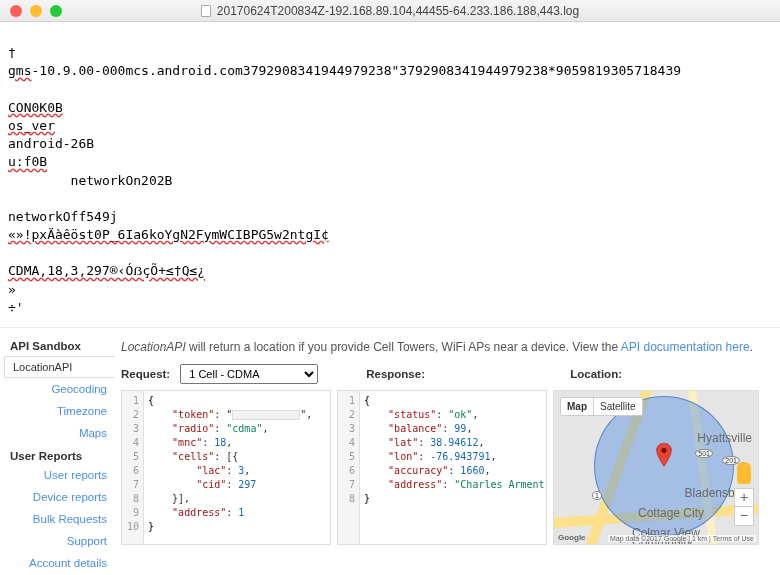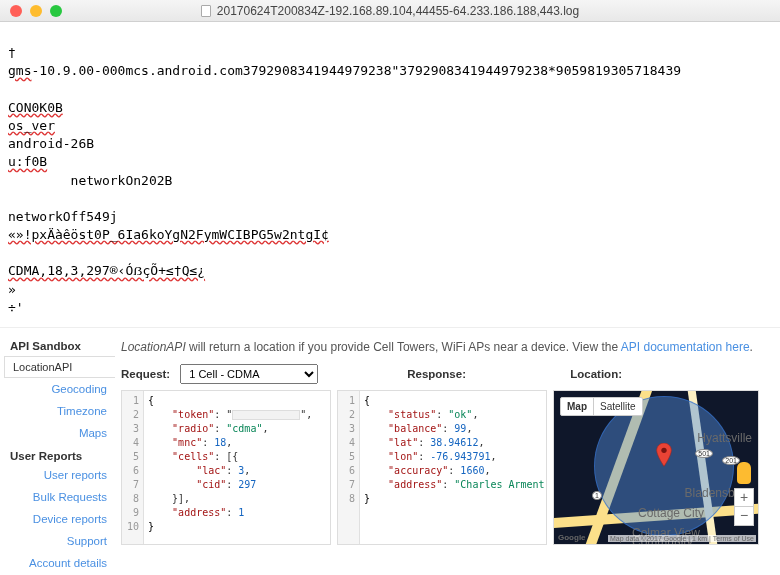--- a/index.html
+++ b/index.html
@@ -156,21 +156,21 @@
   .sv { color: #098658; }  
   .nv { color: #1565c0; }  
   .bb { color: #000; }
   .map-wrap { display: flex; flex-direction: column; width: 206px; }
   .resp-label { font-size: 11.5px; font-weight: bold; padding: 0 0 6px 2px; }
   .location-label { font-size: 11.5px; font-weight: bold; padding: 0 0 6px 2px; }
   .map-box {
     width: 206px; height: 155px;
     border: 1px solid #ddd;
     position: relative;
-    background: #0f172a;
+    background: #e5e5e5;
     overflow: hidden;
   }
   .map-road1 { position:absolute; width: 10px; height: 260px; background:#fce08a; left:55px; top:-40px; transform: rotate(20deg); }
   .map-road2 { position:absolute; width: 220px; height:10px; background:#fce08a; left:-10px; top:120px; transform: rotate(-4deg);}
   .map-road3 { position:absolute; width: 8px; height:200px; background:#fdf0c2; left:145px; top:-20px; transform: rotate(-8deg);}
   .map-circle { position:absolute; width:140px; height:140px; border-radius:50%; background: rgba(84,145,223,0.45); border:1px solid rgba(50,110,200,.7); left:40px; top:5px;}
   .marker {
     position:absolute; left:102px; top:52px;
     width: 16px; height: 24px;
   }
@@ -230,38 +230,38 @@
 
 <div class="sandbox">
   <div class="sidebar">
     <div class="sidebar-head">API Sandbox</div>
     <div class="sidebar-tab">LocationAPI</div>
     <span class="sidebar-link">Geocoding</span>
     <span class="sidebar-link">Timezone</span>
     <span class="sidebar-link">Maps</span>
     <div class="sidebar-userhead">User Reports</div>
     <span class="sidebar-link">User reports</span>
+    <span class="sidebar-link">Device reports</span>
     <span class="sidebar-link">Bulk Requests</span>
-    <span class="sidebar-link">Device reports</span>
     <span class="sidebar-link">Support</span>
     <span class="sidebar-link">Account details</span>
   </div>
 
   <div class="main">
     <div class="intro">
       <span class="em">LocationAPI</span><span> will return a location if you provide Cell Towers, WiFi APs near a device. View the </span><a href="#">API documentation here</a><span>.</span>
     </div>
 
     <div class="req-row">
       <span class="req-label">Request:</span>
       <select class="select">
         <option>1 Cell - CDMA</option>
       </select>
       <span style="width:26px"></span>
-      <span class="resp-label" style="padding-bottom:0;margin-left:41px;">Response:</span>
+      <span class="resp-label" style="padding-bottom:0;">Response:</span>
       <span style="flex:1"></span>
       <span class="location-label" style="padding-bottom:0; margin-right:150px;text-align:center;">Location:</span>
     </div>
 
     <div class="panels">
       <div class="code-panel req-panel">
         <div class="gutter">1
 2
 3
 4

